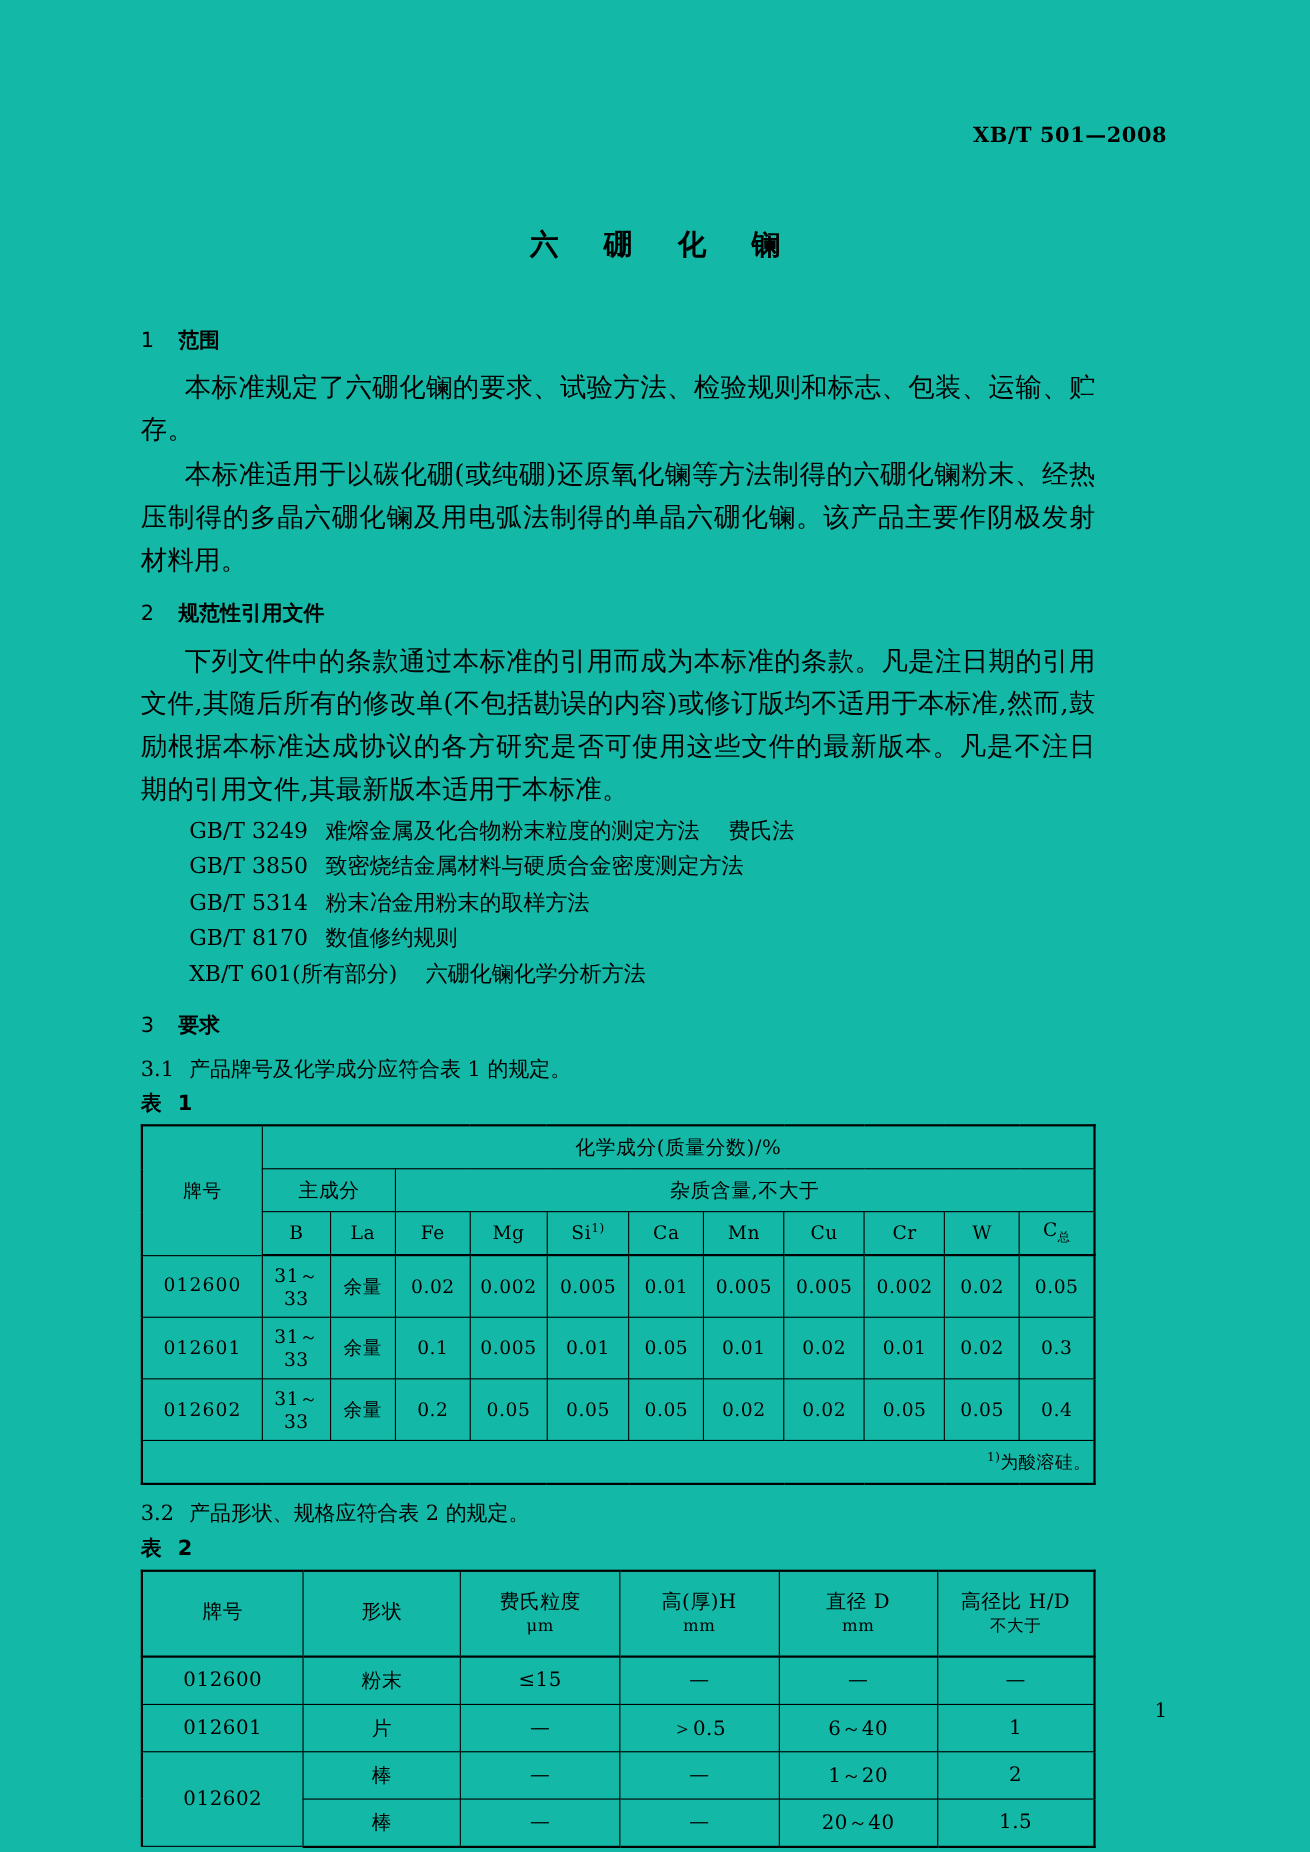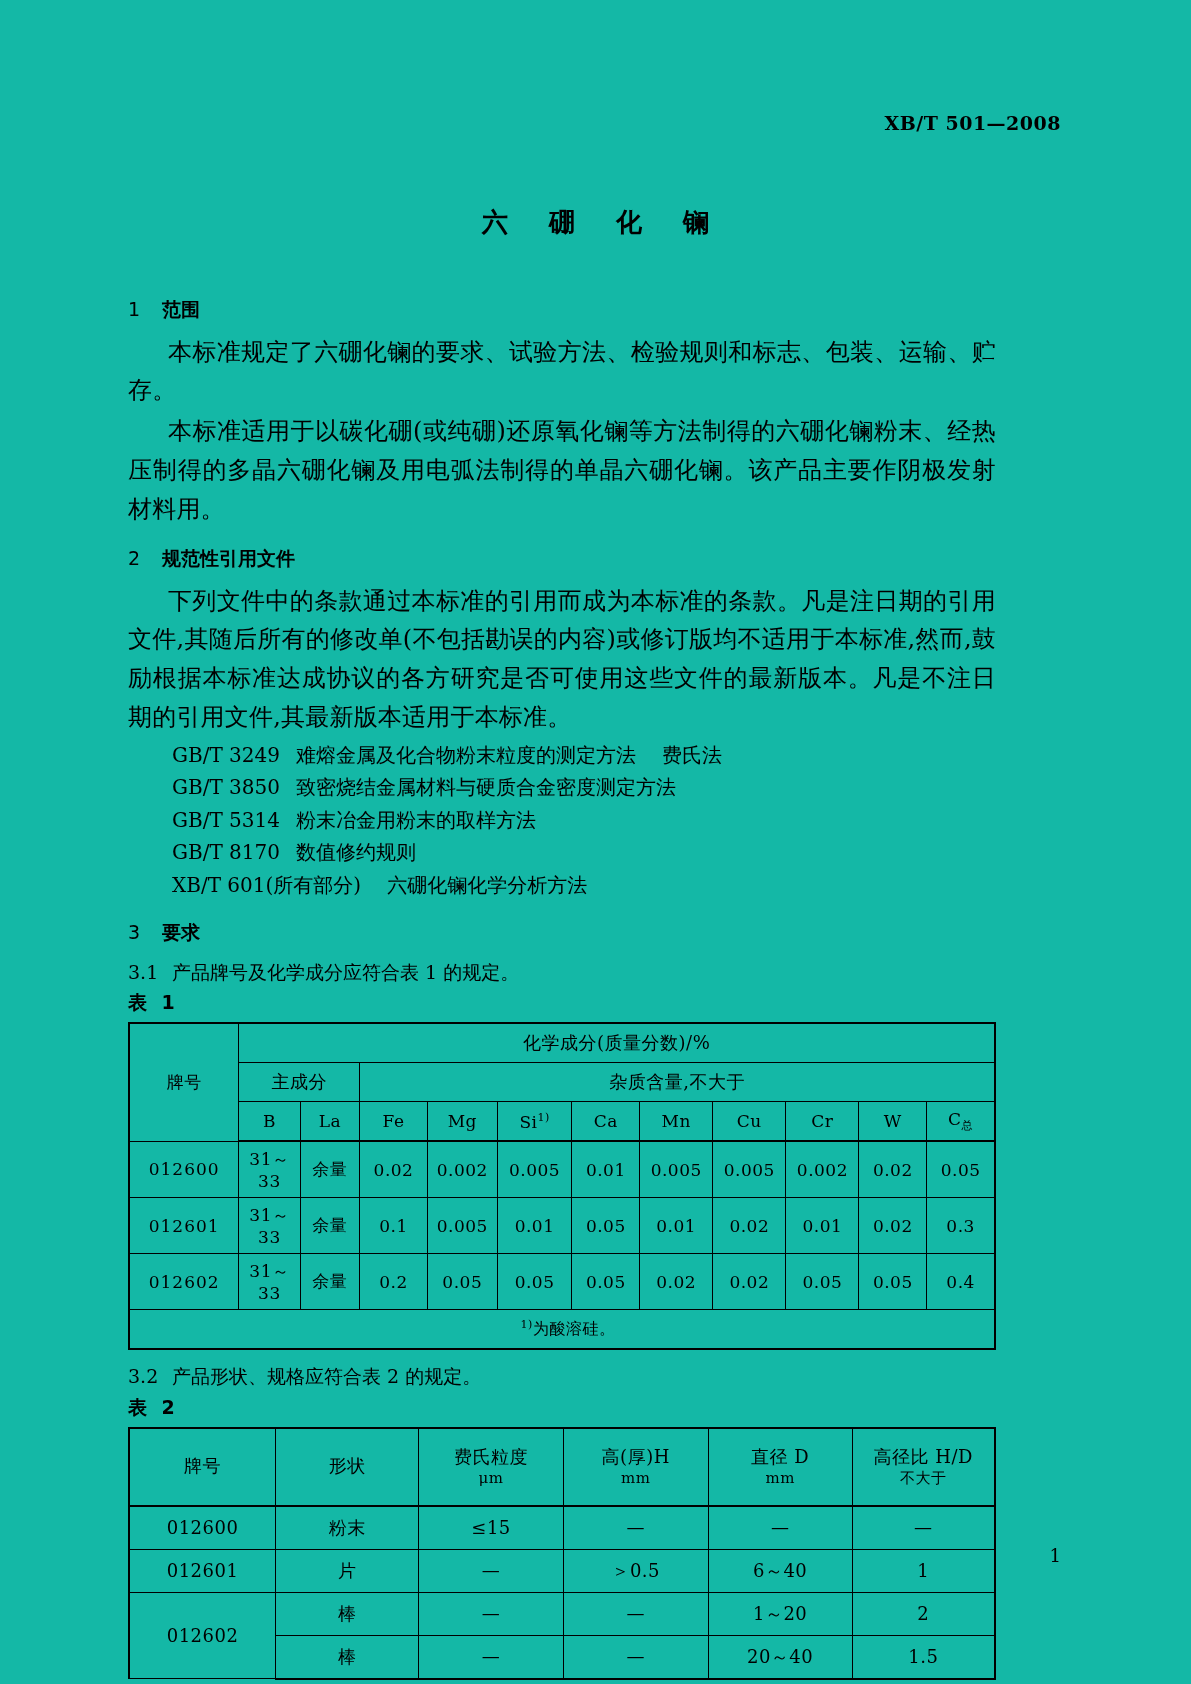--- a/index.html
+++ b/index.html
@@ -131,21 +131,21 @@
   table.std .outer-top { border-top: 2px solid #000; }
   table.std .outer-bottom { border-bottom: 2px solid #000; }
   table.std .thick-b { border-bottom: 2px solid #000; }
   table.std .thick-l { border-left: 2px solid #000; }
   table.std .thick-r { border-right: 2px solid #000; }
 
   .t1 td { height: 26px; font-size: 17px; }
   .t1 .hdr-cn { font-size: 18px; }
   .t1 .grade { font-size: 17px; letter-spacing: 1px; }
   .t1 .note-cell {
-    text-align: center;
+    text-align: right;
     padding-left: 14px;
     font-size: 16px;
   }
   sup.fn { font-size: 11px; vertical-align: super; }
 
   .t2 td { height: 30px; font-size: 18px; }
   .t2 .unit { font-size: 15px; display: block; line-height: 1.25; }
   .t2 .hcell { line-height: 1.35; }
 
   

